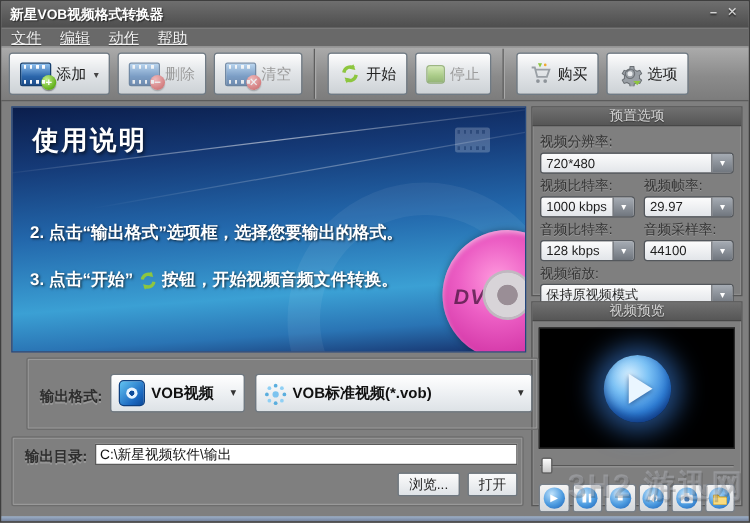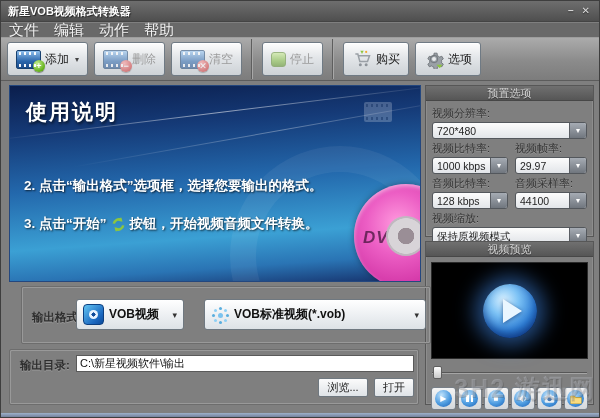--- a/index.html
+++ b/index.html
@@ -12,21 +12,21 @@
     border-bottom:1px solid #444;}
   .titlebar .title{font-size:11px;font-weight:bold;color:#fff;padding-left:7px;
     text-shadow:1px 1px 1px rgba(0,0,0,.55);}
   .winbtns{margin-left:auto;display:flex;gap:8px;padding-right:9px;}
   .winbtn{color:#d8d8d8;font-size:10px;font-weight:bold;line-height:12px;cursor:default;
     text-shadow:0 1px 1px rgba(0,0,0,.5);}
 
   
   .menubar{position:absolute;left:0;top:22px;width:100%;height:14px;background:#696969;
     display:flex;align-items:center;gap:15px;padding-left:8px;}
-  .menuitem{font-size:15px;color:#f2f2f2;text-shadow:0 1px 1px rgba(0,0,0,.4);}
+  .menuitem{font-size:12px;color:#f2f2f2;text-shadow:0 1px 1px rgba(0,0,0,.4);text-decoration:underline;}
 
   
   .toolbar{position:absolute;left:0;top:36px;width:100%;height:44px;
     background:linear-gradient(#ababab,#8b8b8b 55%,#7c7c7c);
     border-top:1px solid #9d9d9d;border-bottom:1px solid #5c5c5c;
     display:flex;align-items:center;gap:6px;padding:0 6px;}
   .tbtn{display:inline-flex;align-items:center;gap:4px;height:34px;padding:0 8px;
     border:1px solid #6f7a84;border-radius:3px;font-size:12px;color:#222;
     background:linear-gradient(#fdfdfd,#e3e6e9 45%,#cdd2d6);box-shadow:inset 0 1px 0 #fff;}
   .tbtn.disabled{color:#9c9c9c;}
@@ -194,20 +194,31 @@
         </span>
       <span>删除</span>
     </div>
     <div class="tbtn disabled">
       <span class="film">
           <span class="badge red">✕</span>
         </span>
       <span>清空</span>
     </div>
     <div class="tsep"></div>
+    <div class="tbtn">
+      <span class="g-ico">
+        <svg width="18" height="18" viewBox="0 0 20 20">
+          <path d="M4.5 9 A 6 6 0 0 1 13.5 4.8" stroke="#8dc63f" stroke-width="3" fill="none"></path>
+          <path d="M13 1.5 l 1.8 5.2 -5.4 -1.2 z" fill="#8dc63f"></path>
+          <path d="M15.5 11 A 6 6 0 0 1 6.5 15.2" stroke="#8dc63f" stroke-width="3" fill="none"></path>
+          <path d="M7 18.5 l -1.8 -5.2 5.4 1.2 z" fill="#8dc63f"></path>
+        </svg>
+      </span>
+      <span>开始</span>
+    </div>
     <div class="tbtn disabled">
       <span class="g-ico">
           <span class="stop-sq"></span>
         </span>
       <span>停止</span>
     </div>
     <div class="tsep"></div>
     <div class="tbtn">
       <span class="g-ico">
         <svg width="20" height="20" viewBox="0 0 24 24">
@@ -361,21 +372,21 @@
               <path d="M1 4h5l1.5 2H15v8H1z" fill="#f4c84a" stroke="#b08a1e" stroke-width=".8"></path>
               <path d="M1 7h14v7H1z" fill="#fadc7e"></path>
             </svg>
         </span>
       </div>
     </div>
   </div>
 
   <div class="gbox gb1">
     <span class="glabel" style="left:10px;top:23px;">输出格式:</span>
-    <div class="bcombo" style="left:54px;top:12px;width:108px;">
+    <div class="bcombo" style="left:66px;top:12px;width:108px;">
       <span class="vobico"></span>
       <span>VOB视频</span>
       <span class="barrow">▾</span>
     </div>
     <div class="bcombo" style="left:182px;top:12px;width:222px;">
       <span class="dotsico">
           <i></i>
         </span>
       <span>VOB标准视频(*.vob)</span>
       <span class="barrow">▾</span>

